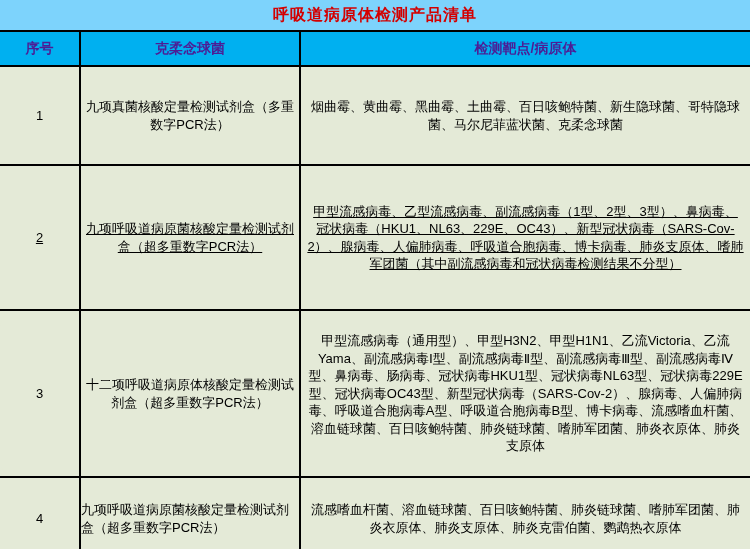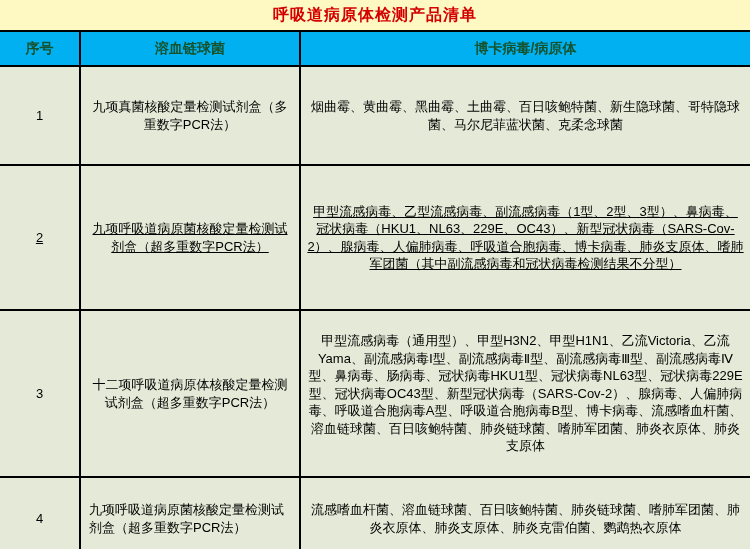--- a/index.html
+++ b/index.html
@@ -8,21 +8,21 @@
     background:#ffffff;
   }
   .page{
     position:relative;
     width:750px;height:549px;
     overflow:hidden;
     background:#E4EAD7;
   }
   .title-bar{
     width:750px;height:30px;
-    background:#fef9c3;
+    background:#7dd3fc;
     display:flex;align-items:center;justify-content:center;
   }
   .title-bar .title{
     color:#D40000;
     font-size:16px;
     font-weight:bold;
     letter-spacing:1px;
   }
   table.product-table{
     width:750px;
@@ -35,34 +35,34 @@
   .product-table th,.product-table td{
     border-top:2px solid #000;
     border-bottom:2px solid #000;
     vertical-align:middle;
     text-align:center;
     overflow:hidden;
   }
   .product-table .vline-r{border-right:2px solid #000;}
   .product-table th{
     background:#00B0F0;
-    color:#14532d;
+    color:#4c1d95;
     font-size:14px;
     font-weight:bold;
     height:33px;
     padding:0 4px;
   }
   .product-table td{
     background:#E4EAD7;
     color:#000;
     font-size:13px;
     line-height:17.5px;
     padding:2px 6px;
   }
-  .product-table td.name{padding:2px 8px;}
+  .product-table td.name{padding:2px 0;}
   .product-table td.name.left{text-align:left;}
   .product-table tr.r1 td{height:93px;}
   .product-table tr.r2 td{height:139px;text-decoration:underline;}
   .product-table tr.r3 td{height:161px;border-radius:17px;}
   .product-table tr.r4 td{height:77px;border-bottom:none;}
 </style>
 </head>
 <body>
 
 <div class="page">
@@ -73,22 +73,22 @@
 
   <table class="product-table">
     <colgroup>
       <col class="c1">
         <col class="c2">
         <col class="c3">
     </colgroup>
     <thead>
       <tr>
         <th class="vline-r">序号</th>
-        <th class="vline-r">溶血链球菌</th>
-        <th>博卡病毒/病原体</th>
+        <th class="vline-r">克柔念球菌</th>
+        <th>检测靶点/病原体</th>
       </tr>
     </thead>
     <tbody>
       <tr class="r1">
         <td class="vline-r">1</td>
         <td class="vline-r name">九项真菌核酸定量检测试剂盒（多重数字PCR法）</td>
         <td>烟曲霉、黄曲霉、黑曲霉、土曲霉、百日咳鲍特菌、新生隐球菌、哥特隐球菌、马尔尼菲蓝状菌、克柔念球菌</td>
       </tr>
       <tr class="r2">
         <td class="vline-r">2</td>

